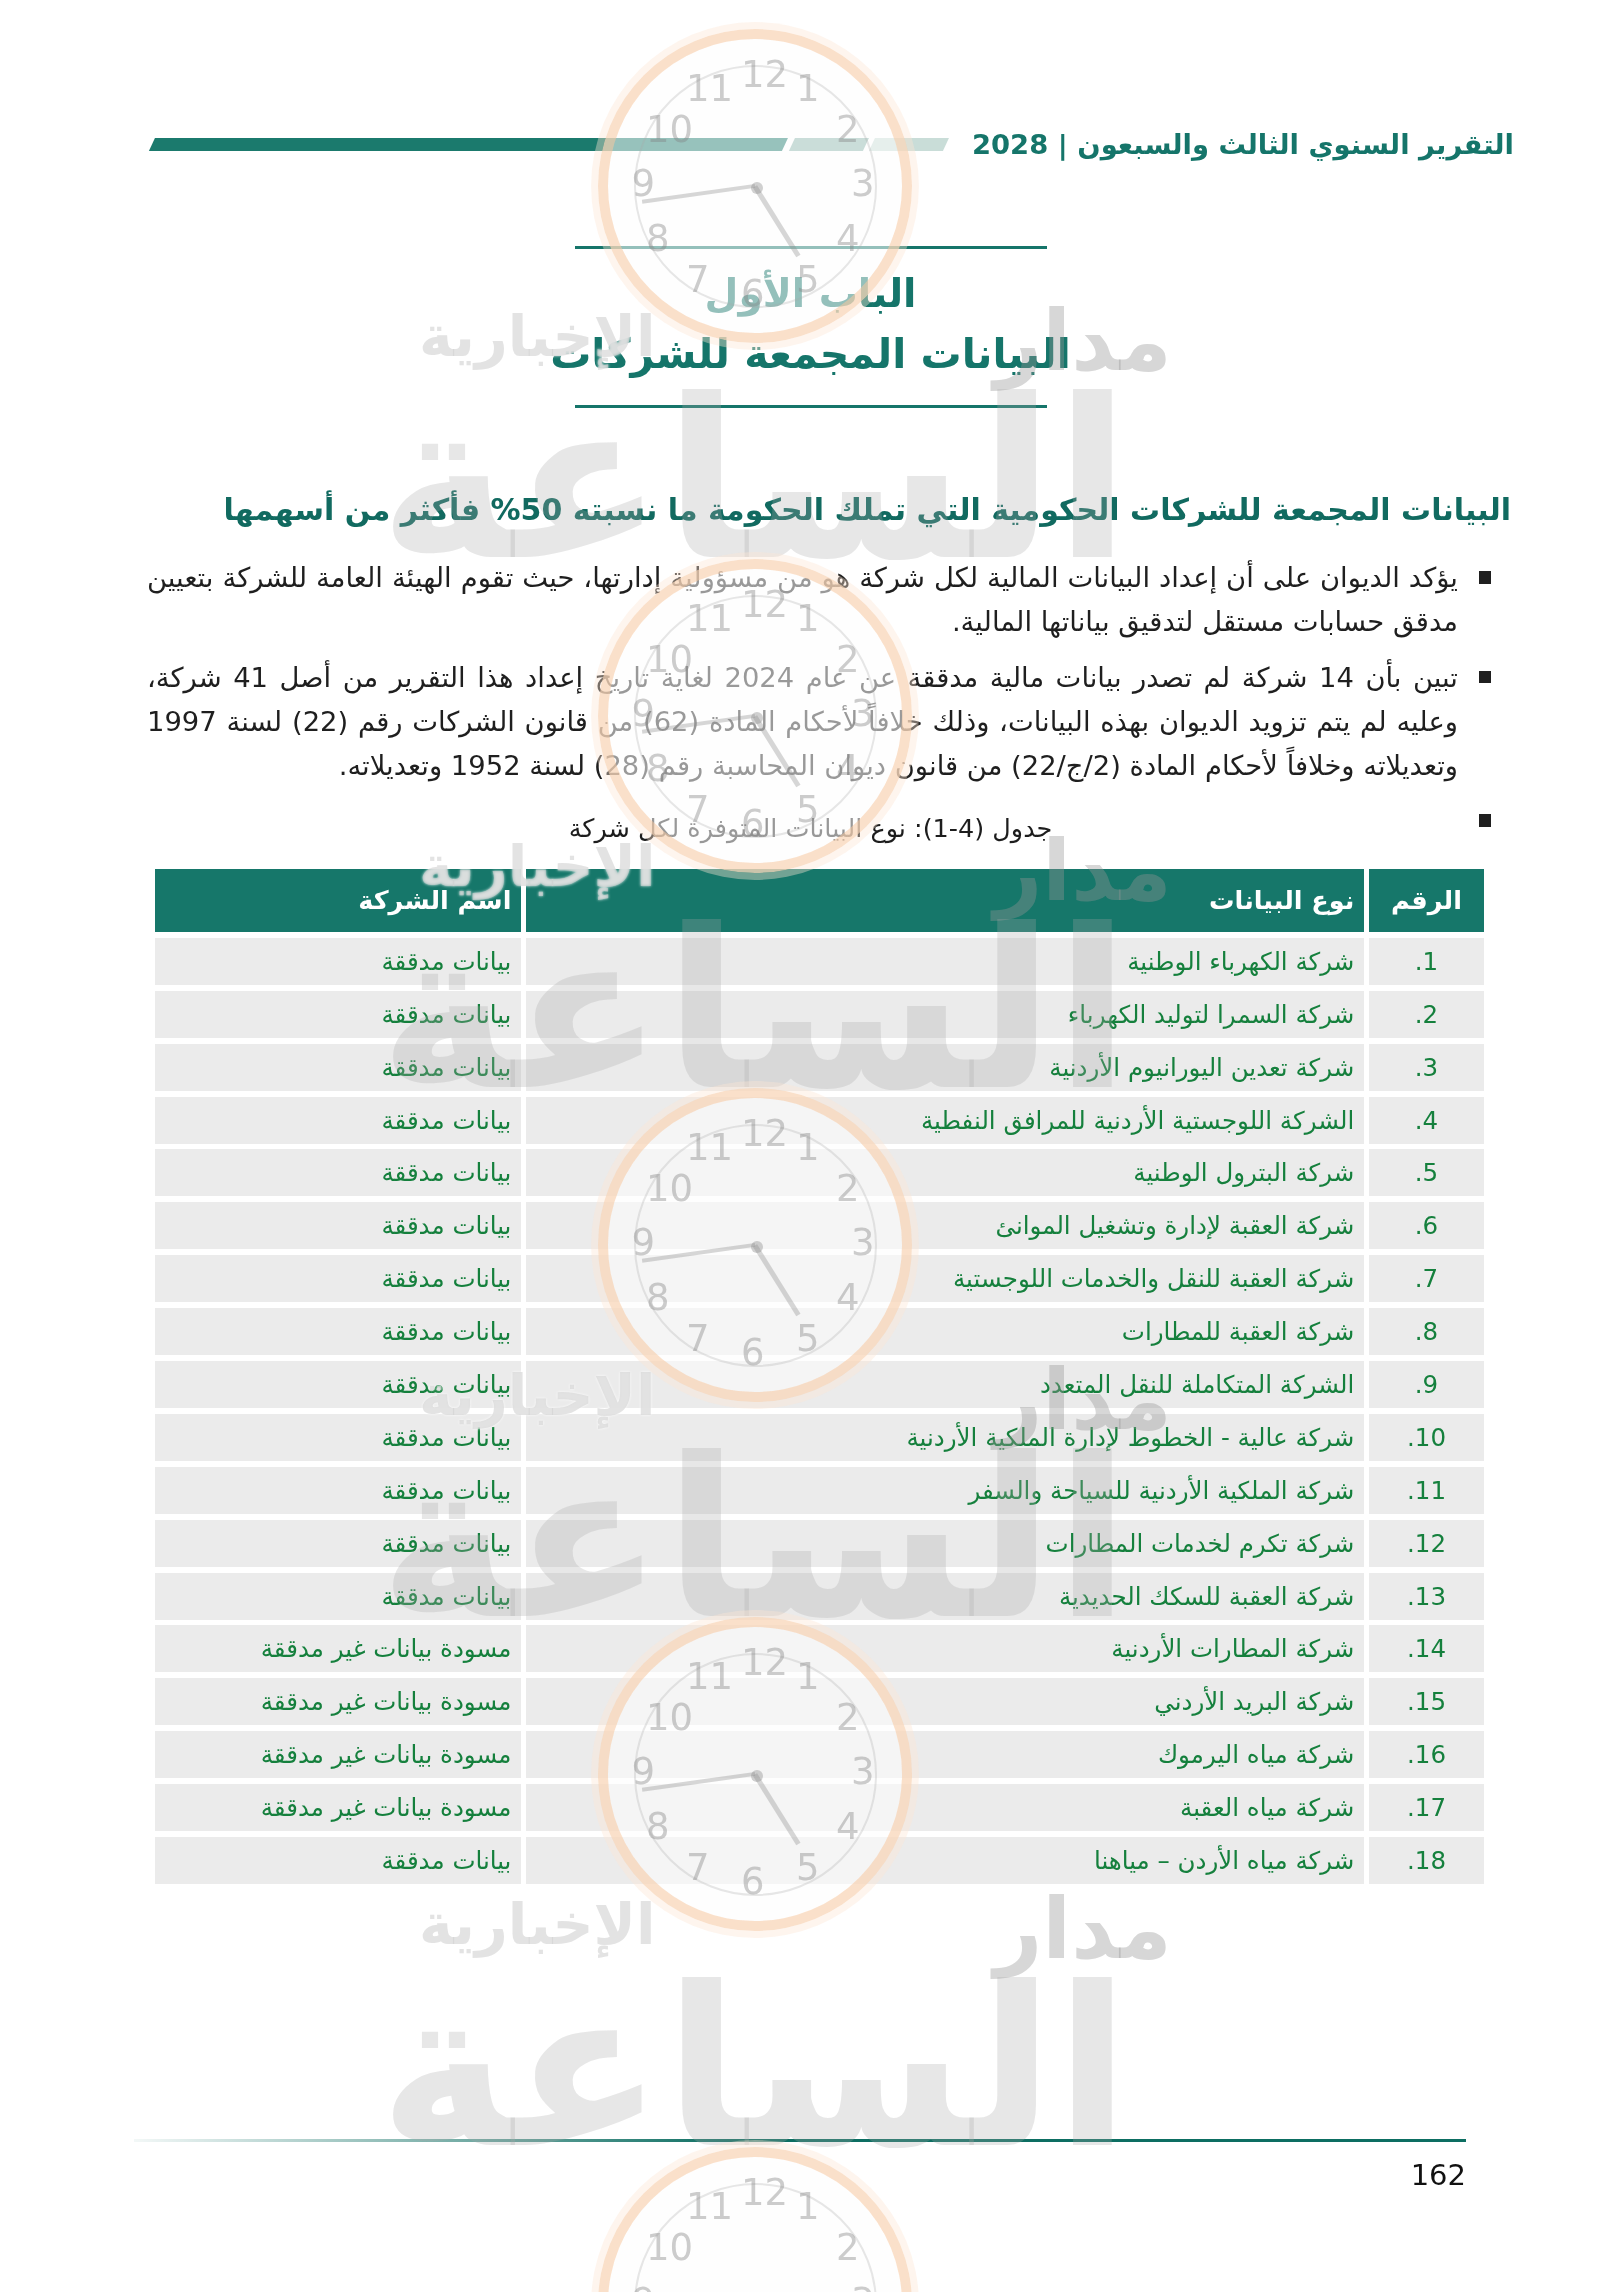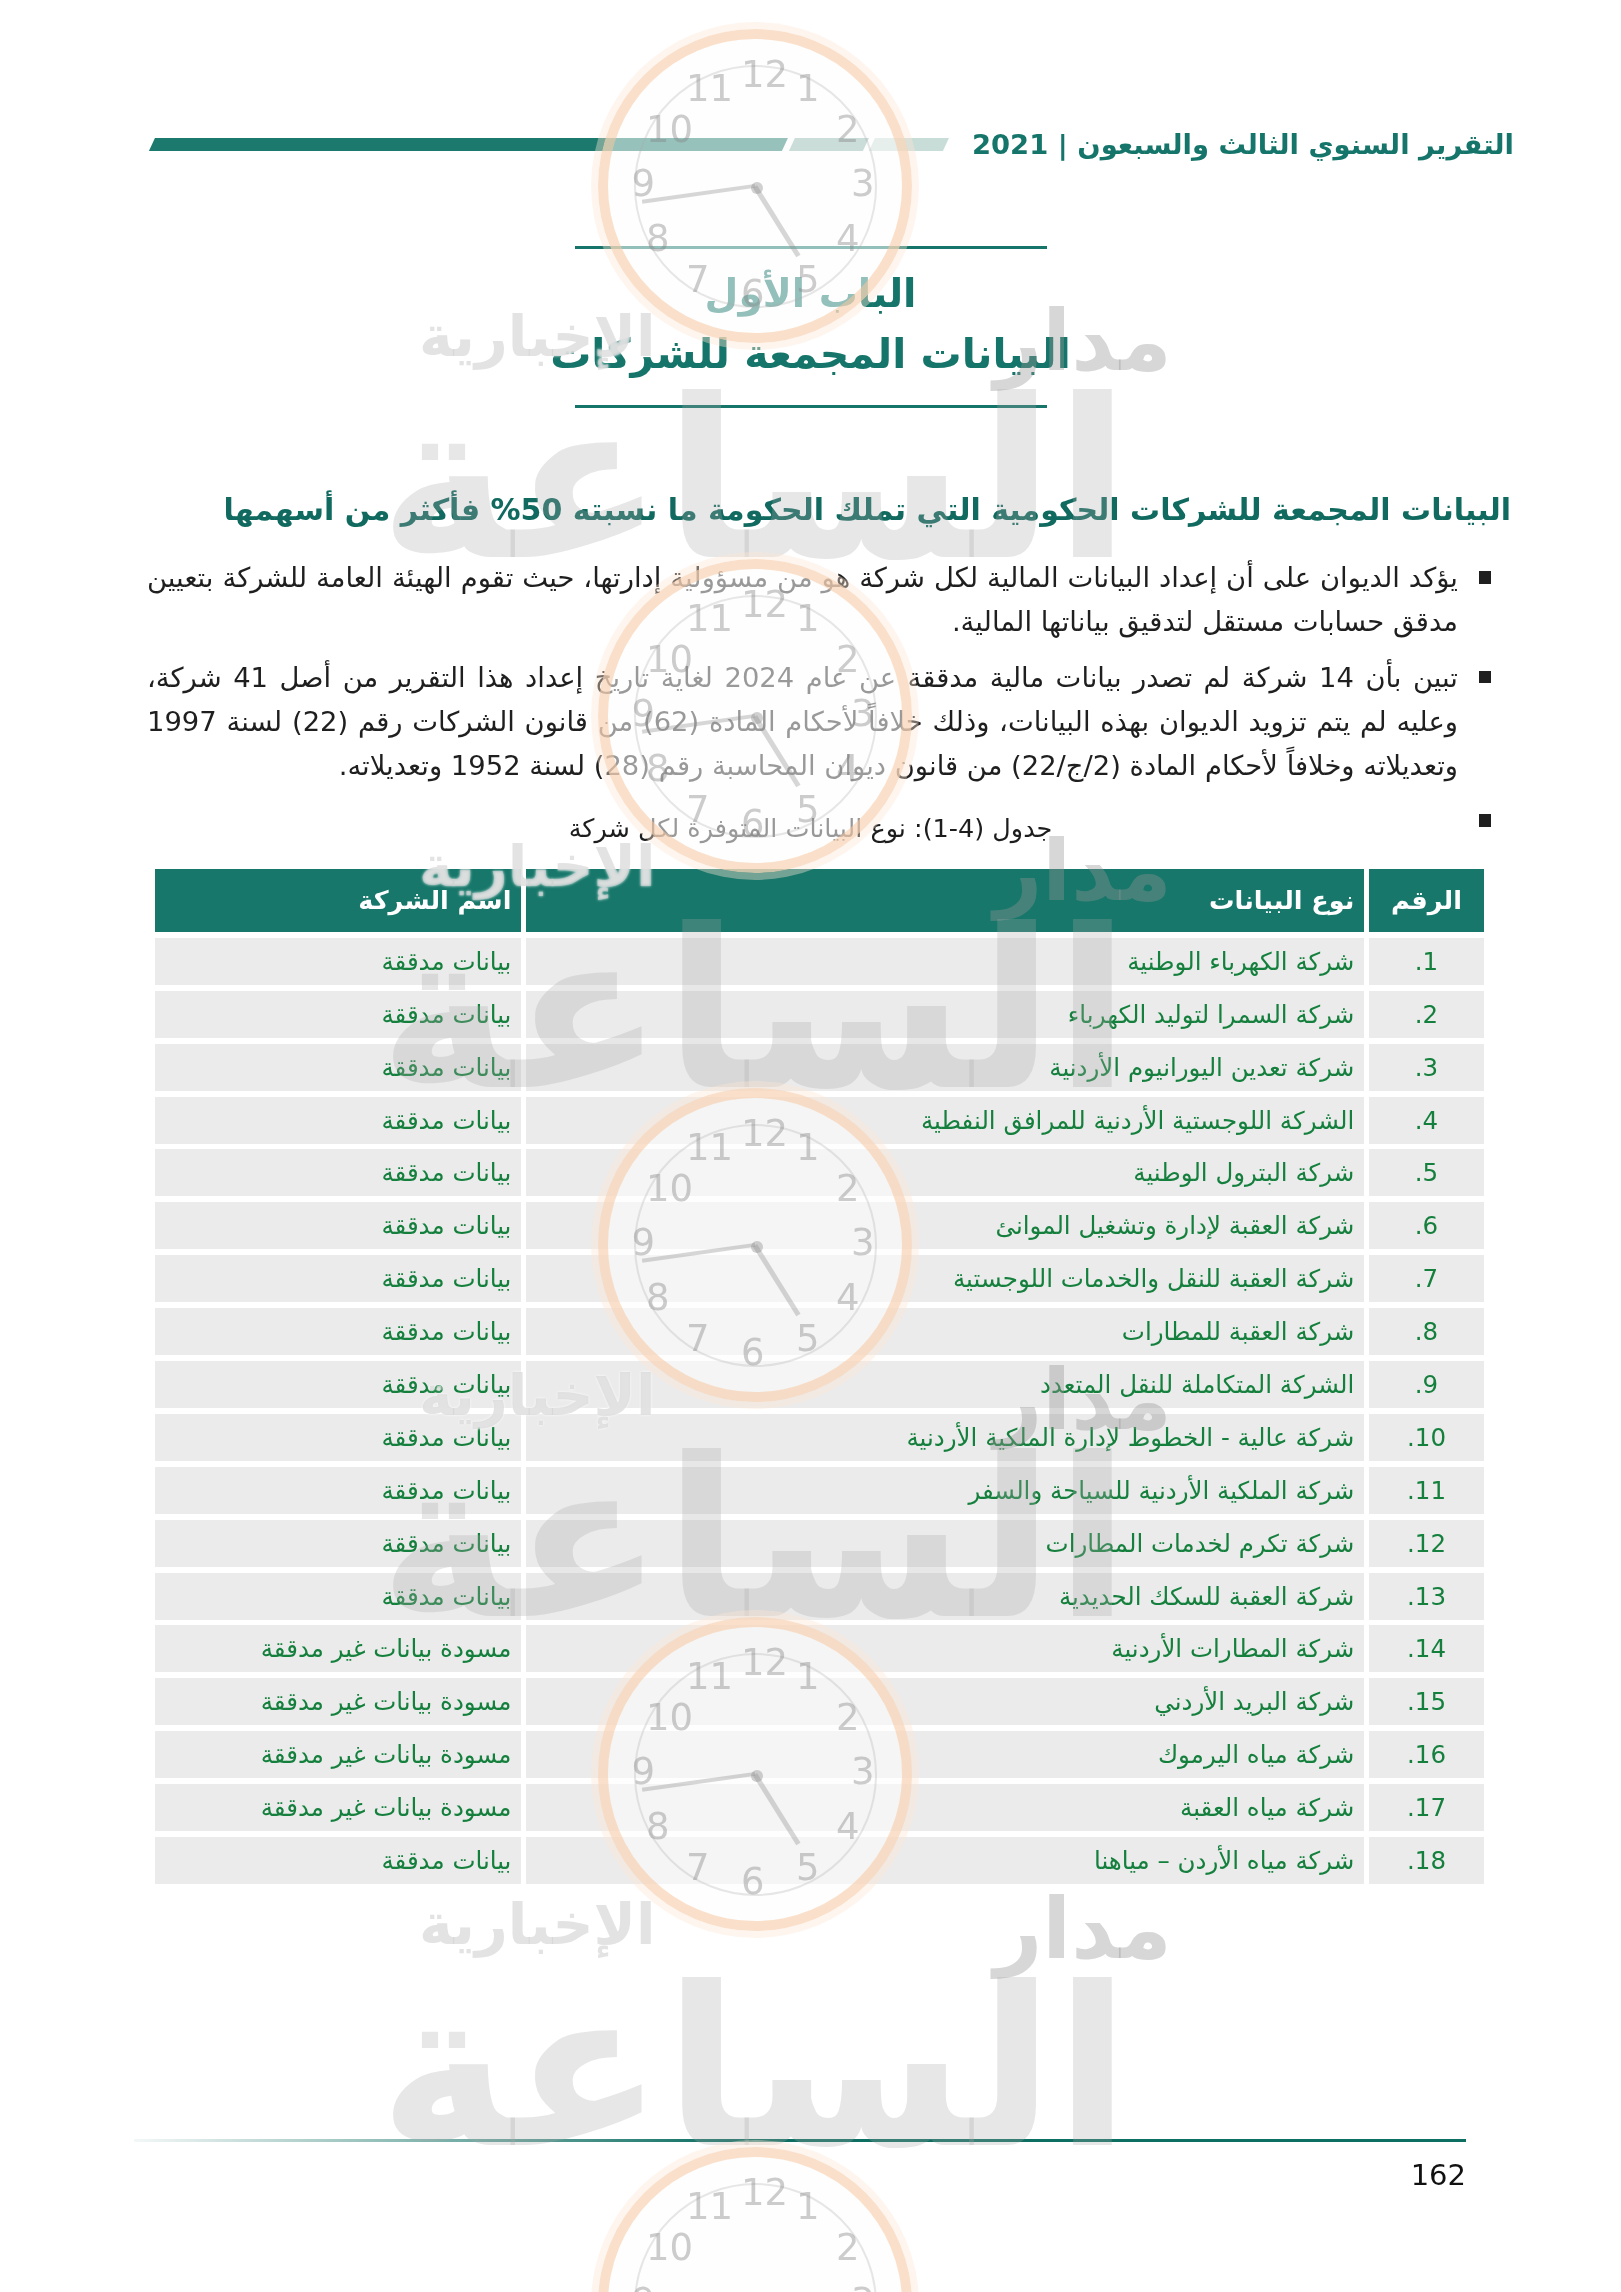--- a/index.html
+++ b/index.html
@@ -119,21 +119,21 @@
     color:rgba(168,168,168,0.28);
   }
 </style>
 </head>
 <body>
 
 <div class="page">
   <div class="content">
 
     <div class="report-header">
-      <div class="report-header-title">التقرير السنوي الثالث والسبعون | 2021</div>
+      <div class="report-header-title">التقرير السنوي الثالث والسبعون | 2028</div>
       <div class="header-bar">
         <div class="seg seg-light"></div>
         <div class="seg seg-mid"></div>
         <div class="seg seg-dark"></div>
       </div>
     </div>
 
     <div class="title-block">
       <div class="title-rule"></div>
       <div class="chapter-part">الباب الأول</div>

